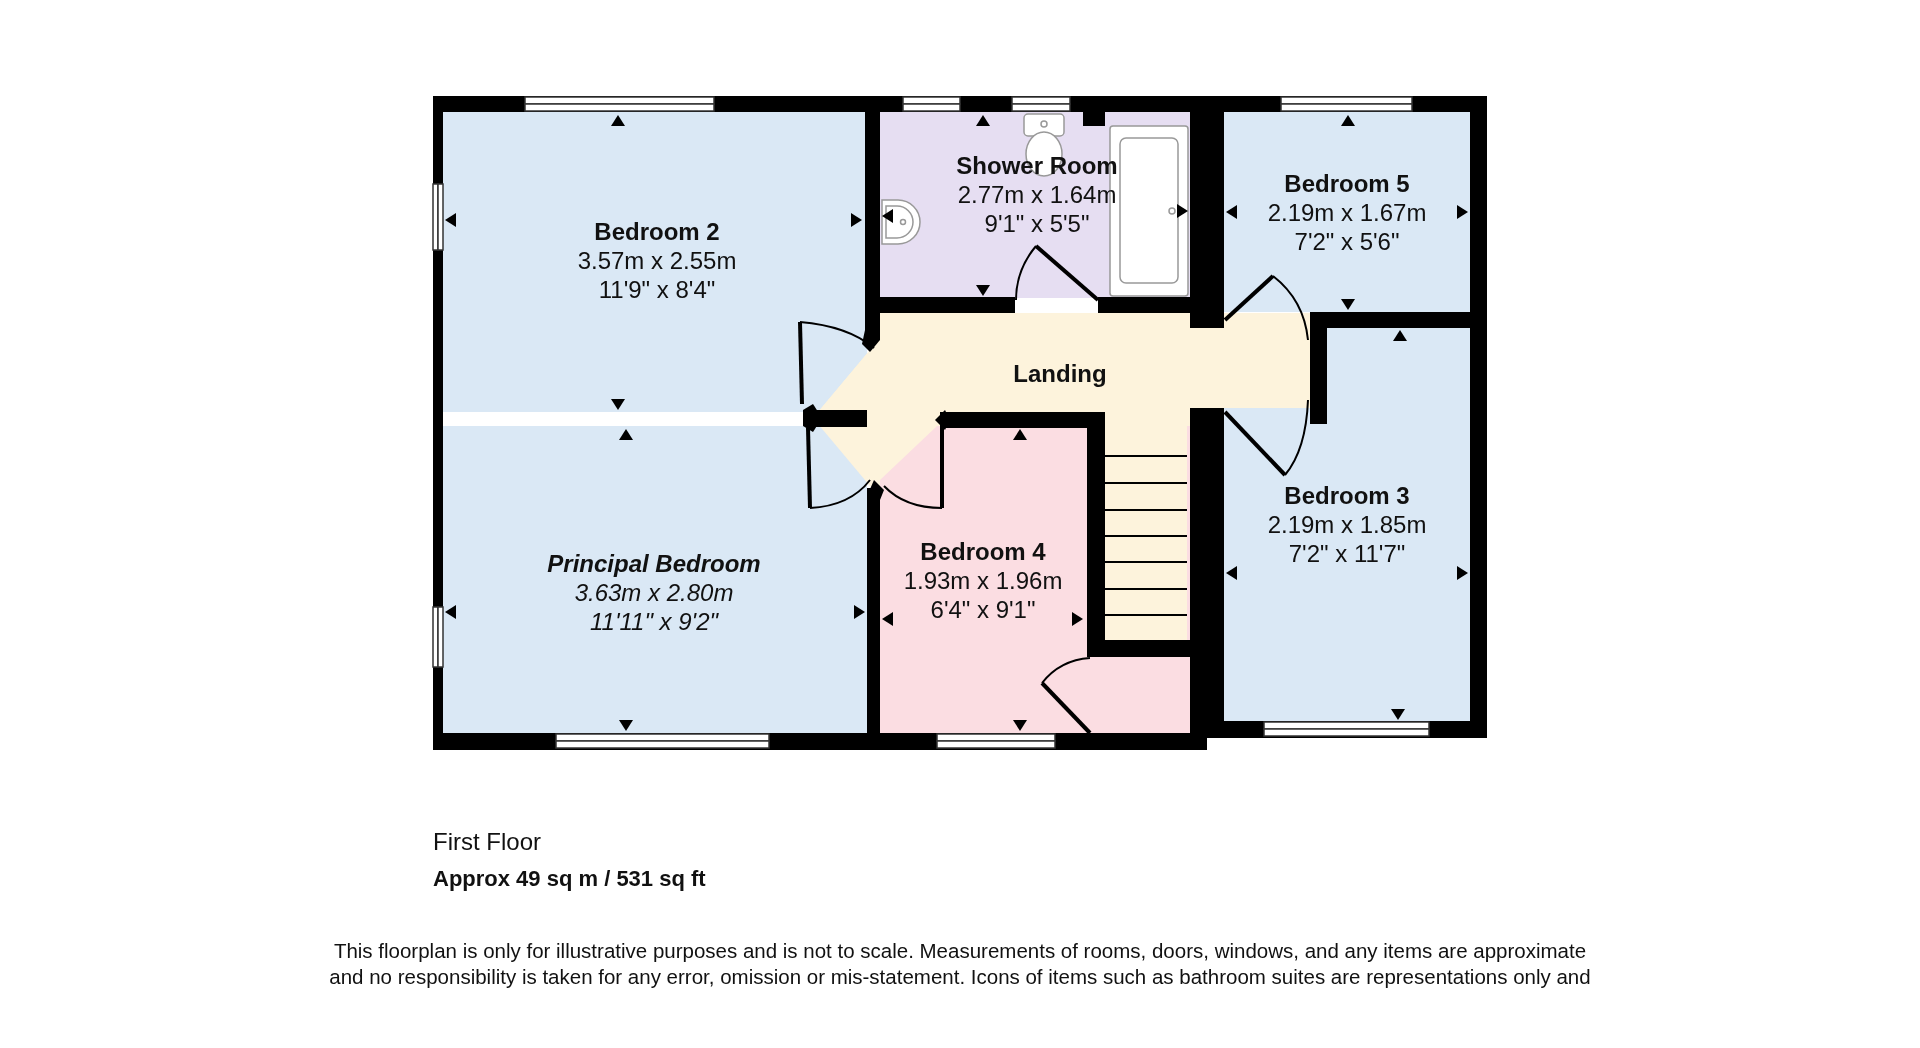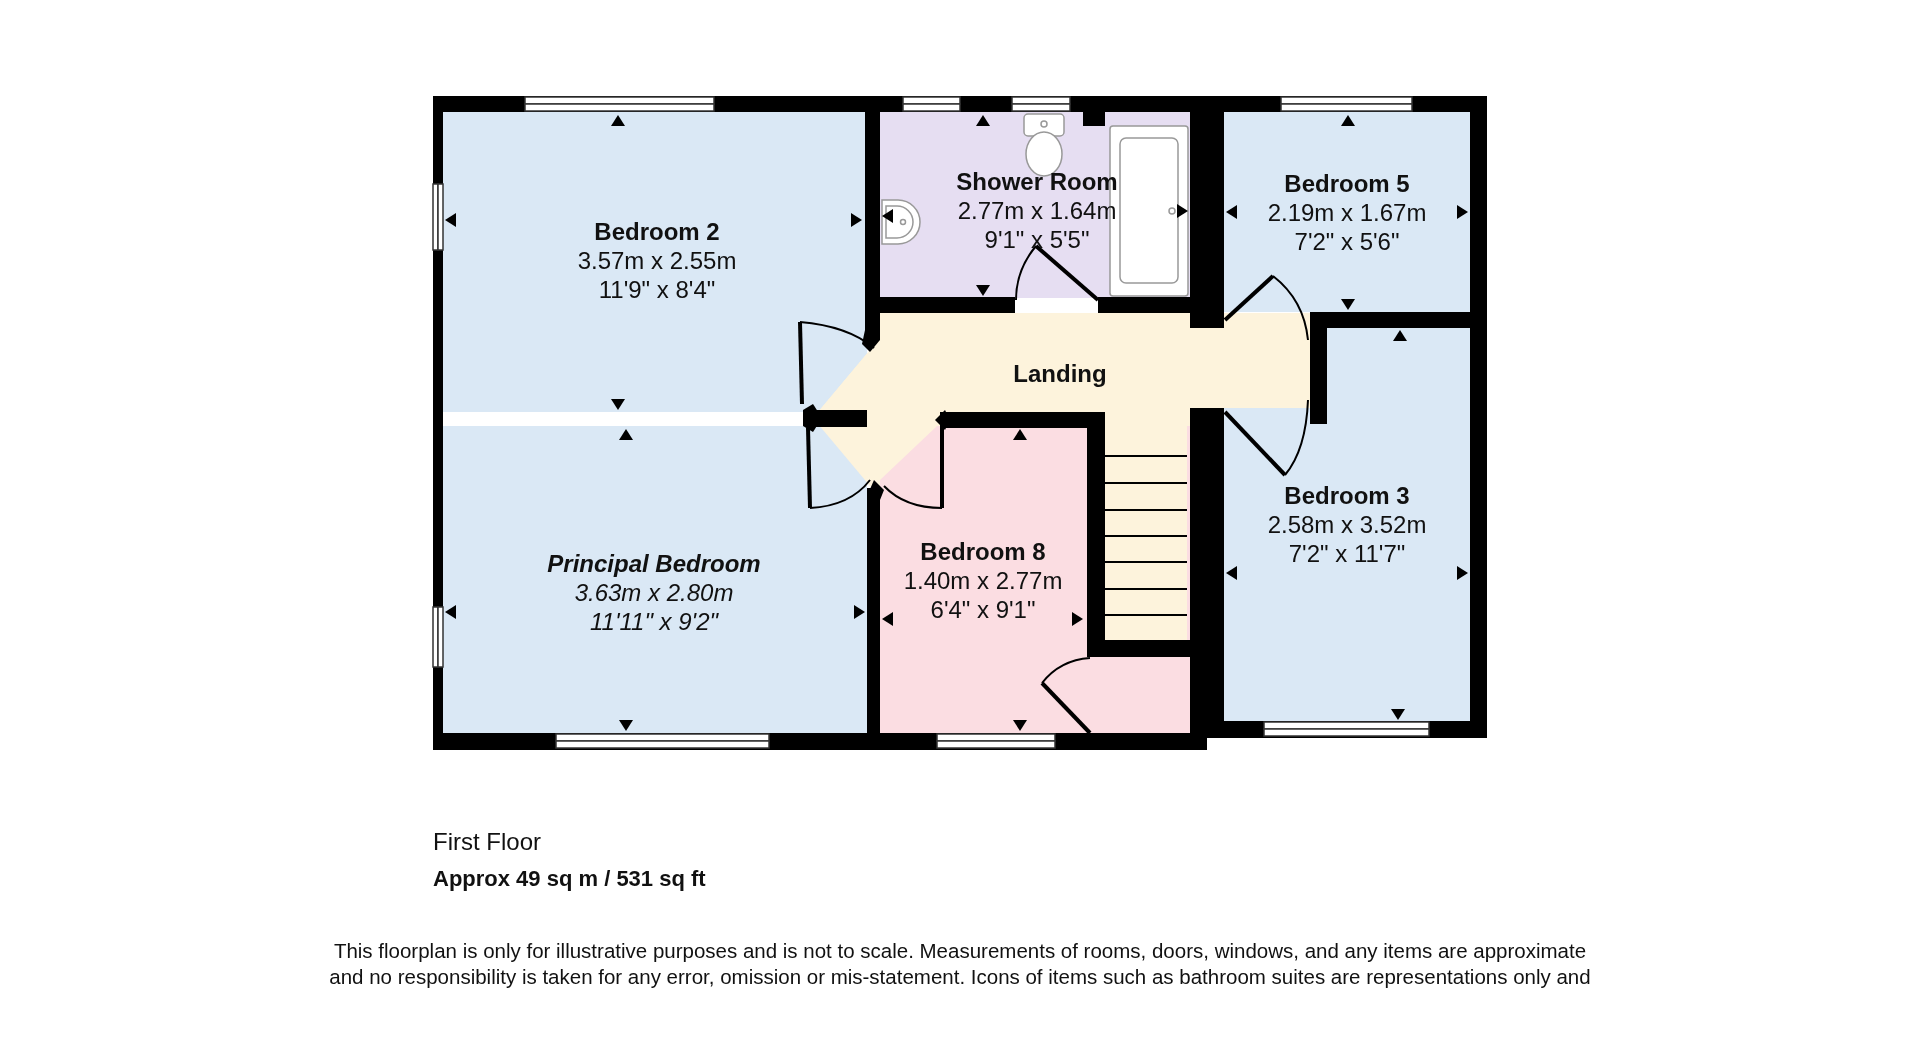--- a/index.html
+++ b/index.html
@@ -188,46 +188,46 @@
     <polygon points="882,619 893,612 893,626"></polygon>
     <polygon points="1083,619 1072,612 1072,626"></polygon>
   </g>
 </svg>
 
 <div class="room-label" style="left:657px; top:218px;">
   <span class="room-name">Bedroom 2</span>
   <span class="room-dim">3.57m x 2.55m</span>
   <span class="room-dim">11'9" x 8'4"</span>
 </div>
-<div class="room-label" style="left:1037px; top:152px;margin-top:16px;">
+<div class="room-label" style="left:1037px; top:152px;">
   <span class="room-name">Shower Room</span>
   <span class="room-dim">2.77m x 1.64m</span>
   <span class="room-dim">9'1" x 5'5"</span>
 </div>
 <div class="room-label" style="left:1347px; top:170px;">
   <span class="room-name">Bedroom 5</span>
   <span class="room-dim">2.19m x 1.67m</span>
   <span class="room-dim">7'2" x 5'6"</span>
 </div>
 <div class="room-label" style="left:1060px; top:345px;margin-top:15px;">
   <span class="room-name">Landing</span>
 </div>
 <div class="room-label" style="left:654px; top:550px;font-style:italic;">
   <span class="room-name">Principal Bedroom</span>
   <span class="room-dim">3.63m x 2.80m</span>
   <span class="room-dim">11'11" x 9'2"</span>
 </div>
 <div class="room-label" style="left:983px; top:538px;">
-  <span class="room-name">Bedroom 8</span>
-  <span class="room-dim">1.40m x 2.77m</span>
+  <span class="room-name">Bedroom 4</span>
+  <span class="room-dim">1.93m x 1.96m</span>
   <span class="room-dim">6'4" x 9'1"</span>
 </div>
 <div class="room-label" style="left:1347px; top:482px;">
   <span class="room-name">Bedroom 3</span>
-  <span class="room-dim">2.58m x 3.52m</span>
+  <span class="room-dim">2.19m x 1.85m</span>
   <span class="room-dim">7'2" x 11'7"</span>
 </div>
 
 <div class="floor-title">First Floor</div>
 <div class="floor-area">Approx 49 sq m / 531 sq ft</div>
 
 <div class="disclaimer">
   <div>This floorplan is only for illustrative purposes and is not to scale. Measurements of rooms, doors, windows, and any items are approximate</div>
   <div>and no responsibility is taken for any error, omission or mis-statement. Icons of items such as bathroom suites are representations only and</div>
 </div>

